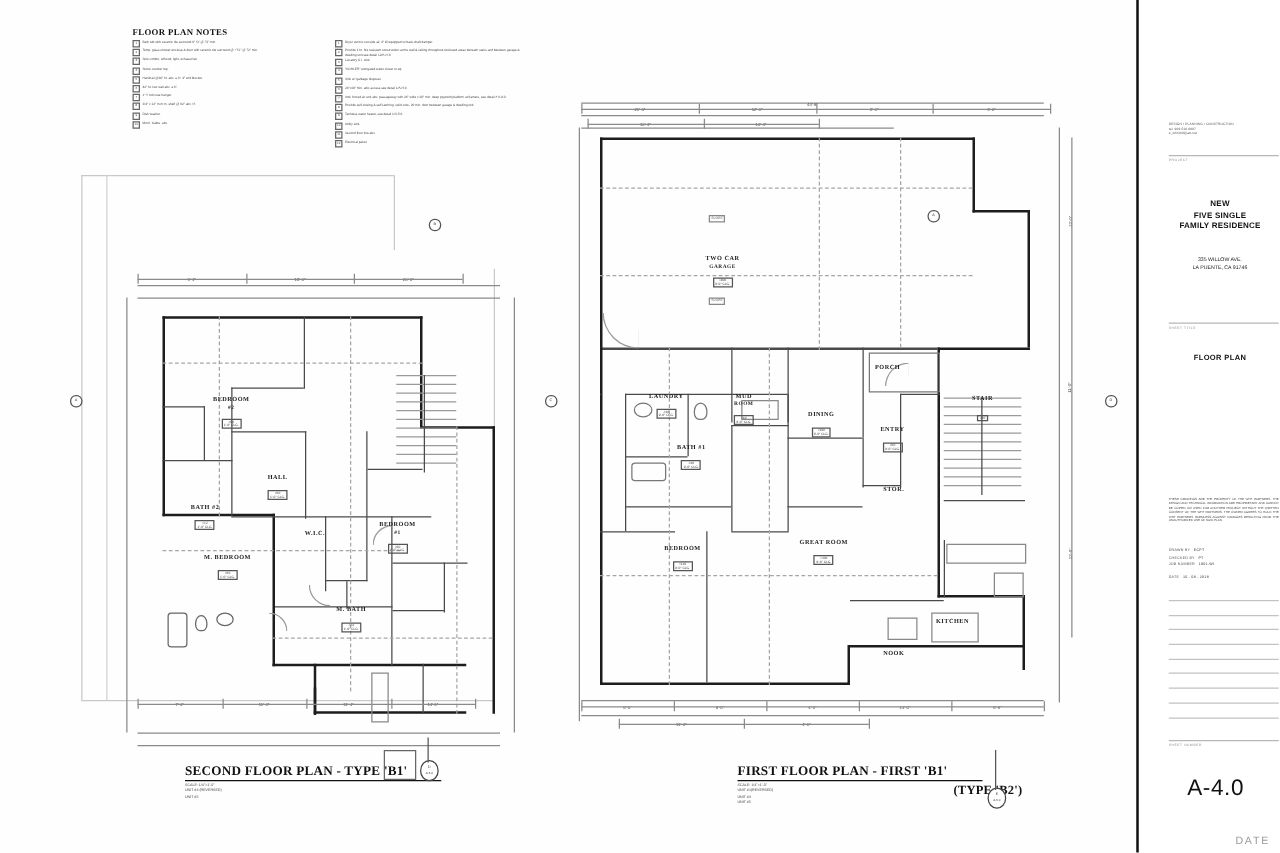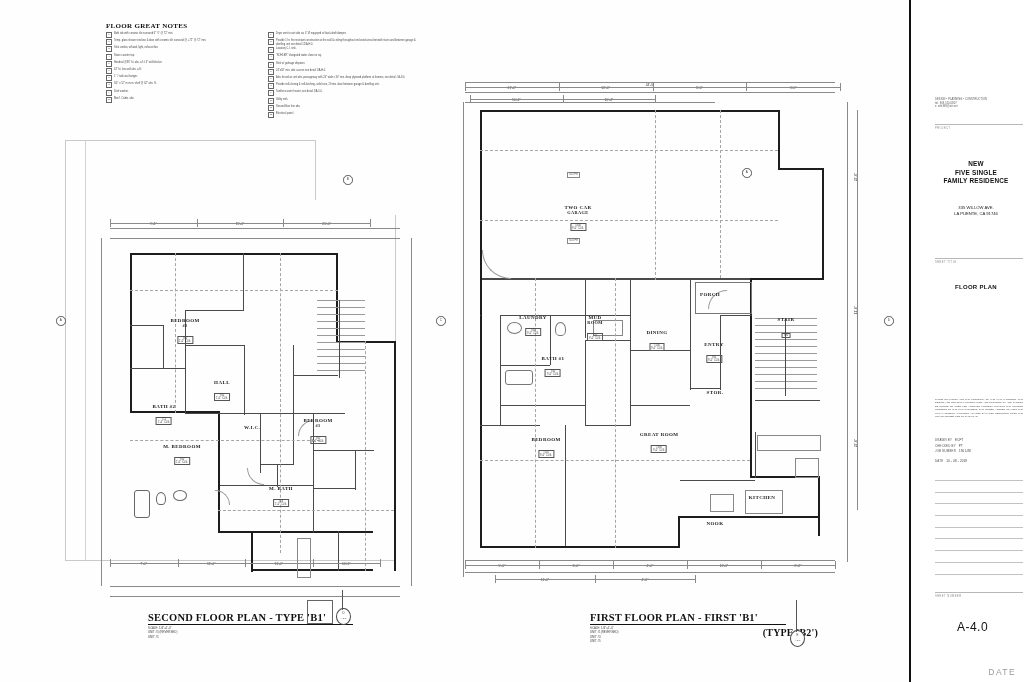--- a/index.html
+++ b/index.html
@@ -26,21 +26,21 @@
   .tb-lbl{font-size:2.6px;letter-spacing:.5px;color:#888;}
   .tb-h{font-family:"Liberation Sans",sans-serif;font-weight:bold;font-size:6.4px;
         text-align:center;line-height:1.35;letter-spacing:.2px;}
   .tb-addr{font-size:4.2px;text-align:center;line-height:1.45;color:#222;}
   .tb-sheettitle{font-family:"Liberation Sans",sans-serif;font-weight:bold;font-size:6px;
         text-align:center;letter-spacing:.3px;}
   .legal{font-size:2.45px;line-height:1.42;color:#4b4b4b;text-align:justify;}
   .meta{font-size:2.9px;color:#333;letter-spacing:.2px;line-height:1.9;}
   .meta b{font-weight:normal;color:#555;}
   .revline{height:.7px;background:#c2c2c2;}
-  .sheetno{font-family:"Liberation Sans",sans-serif;font-size:12px;font-weight:normal;
+  .sheetno{font-family:"Liberation Sans",sans-serif;font-size:18px;font-weight:normal;
            letter-spacing:.5px;text-align:center;color:#111;}
   .crmls{right:8px;bottom:5px;font-size:8.5px;color:#9a9a9a;letter-spacing:1.4px;}
 
   
   .notes-h{font-family:"Liberation Serif",serif;font-weight:bold;font-size:7px;
            letter-spacing:.3px;color:#111;}
   .note-row{display:flex;gap:2px;margin-bottom:1.2px;}
   .note-num{flex:0 0 4px;height:4px;border:.45px solid #666;font-size:2.4px;
             line-height:4px;text-align:center;color:#444;}
   .note-tx{flex:1;font-size:2.55px;line-height:1.35;color:#4a4a4a;}
@@ -66,21 +66,21 @@
   .gridbub{position:absolute;width:7.5px;height:7.5px;border:.6px solid #555;
            border-radius:50%;background:#fff;font-size:3px;line-height:7.5px;
            text-align:center;color:#333;}
 </style>
 </head>
 <body>
 
 <div class="sheet">
 
   <div class="abs" style="left:106px;top:22px;width:320px;">
-    <div class="notes-h">FLOOR GREAT NOTES</div>
+    <div class="notes-h">FLOOR PLAN NOTES</div>
     <div style="display:flex;gap:10px;margin-top:2px;">
       <div id="notes-left" style="width:152px;">
           <div class="note-row">
             <div class="note-num">1</div>
             <div class="note-tx">Bath tub with ceramic tile surround 6" 'O' @ 72" min.</div>
           </div>
           <div class="note-row">
             <div class="note-num">2</div>
             <div class="note-tx">Temp. glass shower enclose &amp; door with ceramic tile surround @ +72" @ 72" min.</div>
           </div>

